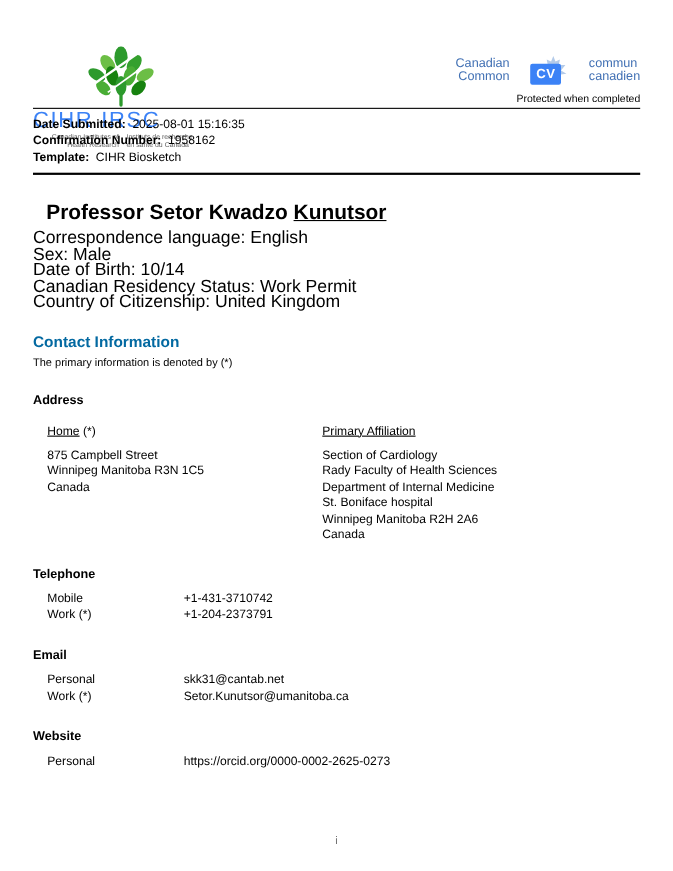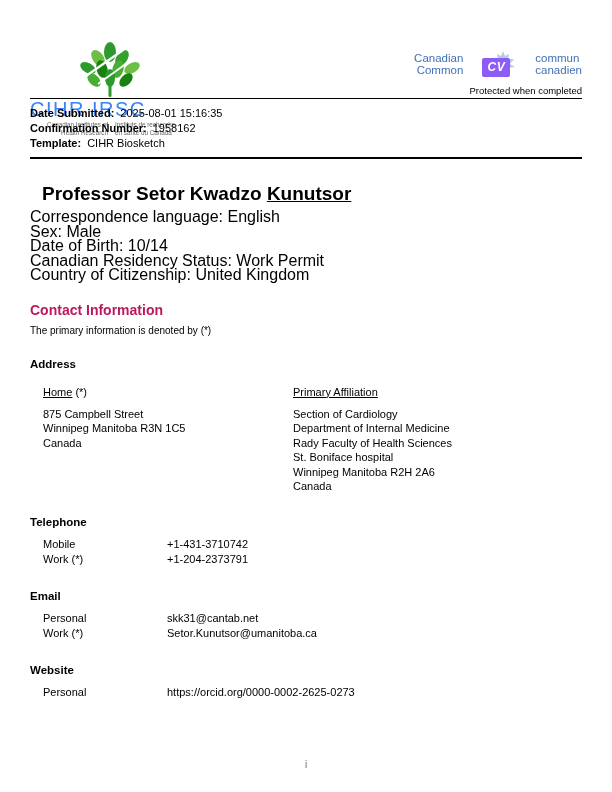--- a/index.html
+++ b/index.html
@@ -19,36 +19,36 @@
   .cihr-sub .fr { text-align:left; }
   .ccv-wrap { text-align:right; padding-top:8px; }
   .ccv-logo { display:flex; align-items:center; justify-content:center; gap:18px; }
   .ccv-txt { color:#4170b4; font-size:11.5px; line-height:12px; }
   .ccv-txt.left { text-align:right; }
   .ccv-txt.right { text-align:left; }
   .cv-emblem { position:relative; width:36px; height:28px; }
   .cv-leaf { position:absolute; top:0; right:1px; }
   .cv-box {
     position:absolute; left:1px; bottom:1px; width:28px; height:19px;
-    background:#8b5cf6; border-radius:2px; color:#fff; font-weight:bold;
-    font-size:12px; text-align:center; line-height:19px; letter-spacing:.5px;font-style:italic;
+    background:#3b82f6; border-radius:2px; color:#fff; font-weight:bold;
+    font-size:12px; text-align:center; line-height:19px; letter-spacing:.5px;
   }
   .protected { font-size:9.5px; color:#000; margin-top:7px; }
   
   .rule-thin { border-top:1px solid #000; margin-top:0; }
   .rule-thick { border-top:2.5px solid #000; }
   
   .meta { padding:7px 0 6px; font-size:11px; line-height:15px; }
   .meta .b { font-weight:bold; margin-right:6px; }
   
   .person-name { margin-top:24px; font-size:19px; font-weight:bold;padding-left:12px; }
   .u { text-decoration:underline; }
   .person-details { margin-top:5px; font-size:16px; line-height:14.5px; }
   
-  .contact-title { margin-top:19px; font-size:14px; font-weight:bold; color:#be185d; }
+  .contact-title { margin-top:19px; font-size:14px; font-weight:bold; color:#0369a1; }
   .contact-note { margin-top:7px; font-size:10px; }
   .section-h { margin-top:22px; font-size:11.5px; font-weight:bold; }
   .addr-cols { display:flex; margin-top:16px; font-size:11px; }
   .addr-col.left { margin-left:13px; width:250px; }
   .addr-col.right { flex:1; }
   .addr-label { font-size:11px; }
   .addr-lines { margin-top:9px; line-height:14.5px; }
   .kv-rows { margin-top:9px; }
   .kv-row { display:flex; font-size:11px; line-height:15.5px; }
   .kv-row .k { margin-left:13px; width:124px; }
@@ -153,22 +153,22 @@
         <div>Winnipeg Manitoba R3N 1C5</div>
         <div>Canada</div>
       </div>
     </div>
     <div class="addr-col right">
       <div class="addr-label">
         <span class="u">Primary Affiliation</span><span></span>
       </div>
       <div class="addr-lines">
         <div>Section of Cardiology</div>
+        <div>Rady Faculty of Health Sciences</div>
         <div>Department of Internal Medicine</div>
-        <div>Rady Faculty of Health Sciences</div>
         <div>St. Boniface hospital</div>
         <div>Winnipeg Manitoba R2H 2A6</div>
         <div>Canada</div>
       </div>
     </div>
   </div>
 
   <div class="section-h">Telephone</div>
   <div class="kv-rows">
     <div class="kv-row">

